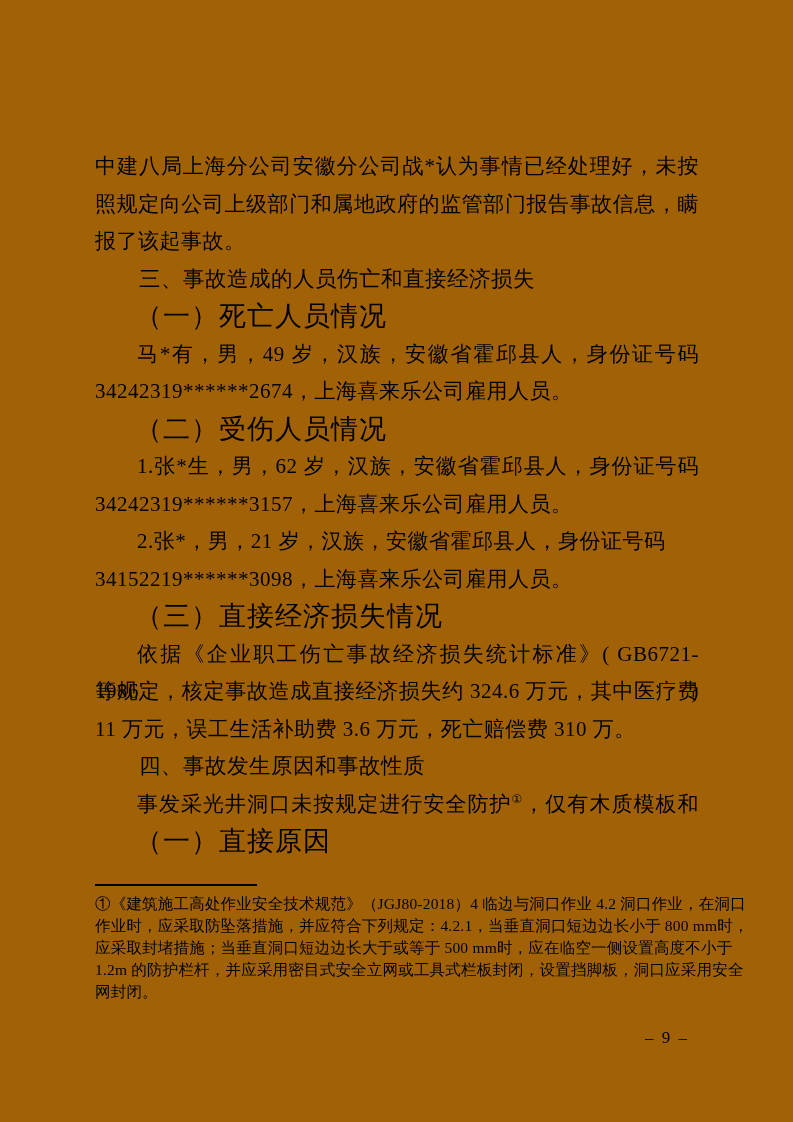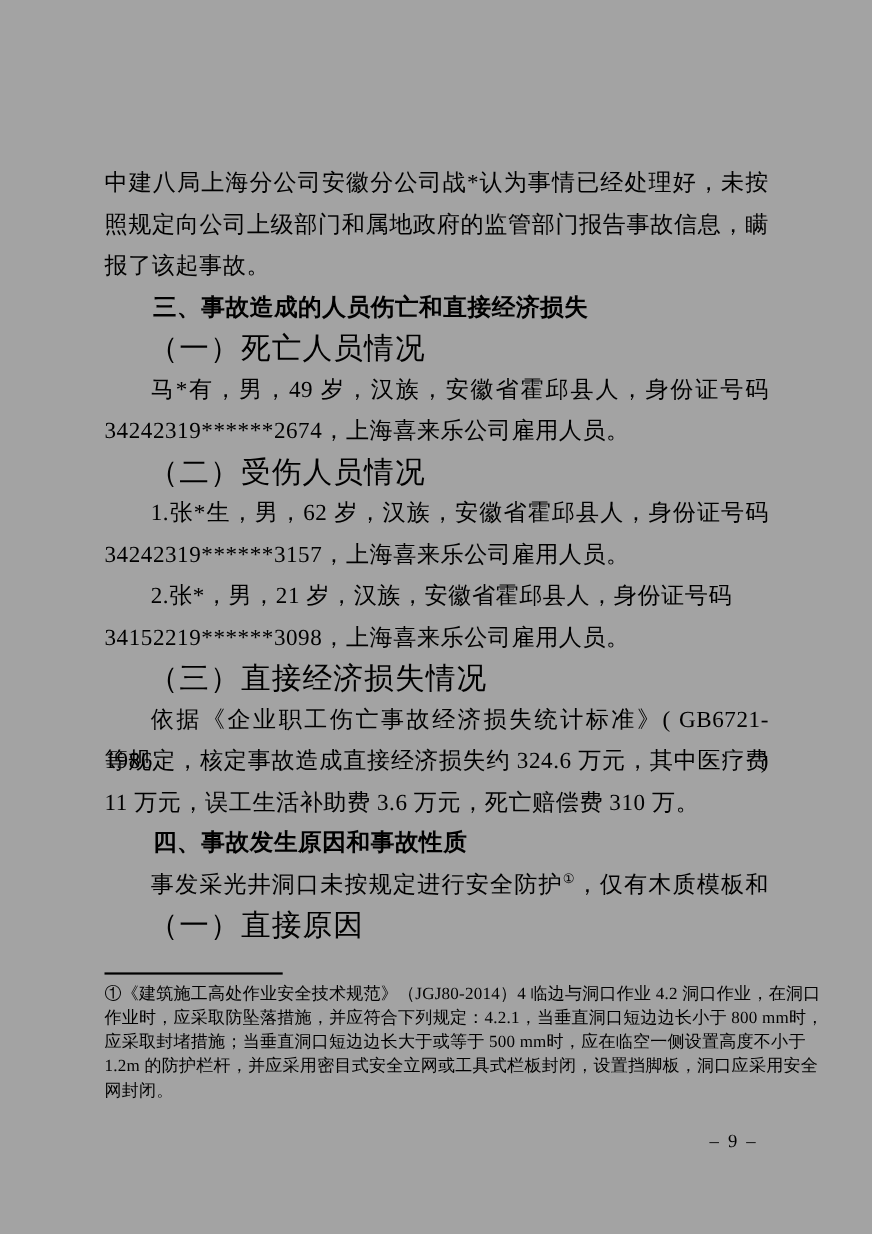--- a/index.html
+++ b/index.html
@@ -4,21 +4,21 @@
 <style>
   html, body {
     margin: 0;
     padding: 0;
     background: #ffffff;
   }
   .page {
     position: relative;
     width: 793px;
     height: 1122px;
-    background: #a3a3a3;
+    background: #a16207;
     color: #000000;
     overflow: hidden;
     font-family: "Liberation Serif", "DejaVu Serif", serif;
   }
   .doc-body {
     position: absolute;
     left: 95px;
     top: 148px;
     width: 604px;
   }
@@ -33,21 +33,21 @@
   
   .ln.full {
     white-space: normal;
     text-align: justify;
     text-align-last: justify;
     text-justify: inter-character;
   }
   .indent { text-indent: 42px; }
   .heading {
     font-family: "Liberation Sans", "DejaVu Sans", sans-serif;
-    font-weight: 700;
+    font-weight: 400;
     font-size: 21.5px;
     text-indent: 44px;
     letter-spacing: 0.5px;
   }
   .subheading {
     font-family: "Liberation Serif", "DejaVu Serif", serif;
     font-size: 27px;
     text-indent: 40px;
     letter-spacing: 1px;
   }
@@ -119,21 +119,21 @@
     <div class="ln full indent">
       <span>事发采光井洞口未按规定进行安全防护</span><sup class="fn-marker">①</sup><span>，仅有木质模板和</span>
     </div>
 
     <div class="ln subheading">（一）直接原因</div>
 
   </div>
 
   <div class="footnote">
     <hr class="footnote-divider">
-    <div class="fn-ln">①《建筑施工高处作业安全技术规范》（JGJ80-2014）4 临边与洞口作业 4.2 洞口作业，在洞口</div>
+    <div class="fn-ln">①《建筑施工高处作业安全技术规范》（JGJ80-2018）4 临边与洞口作业 4.2 洞口作业，在洞口</div>
     <div class="fn-ln">作业时，应采取防坠落措施，并应符合下列规定：4.2.1，当垂直洞口短边边长小于 800 mm时，</div>
     <div class="fn-ln">应采取封堵措施；当垂直洞口短边边长大于或等于 500 mm时，应在临空一侧设置高度不小于</div>
     <div class="fn-ln">1.2m 的防护栏杆，并应采用密目式安全立网或工具式栏板封闭，设置挡脚板，洞口应采用安全</div>
     <div class="fn-ln">网封闭。</div>
   </div>
 
   <div class="page-number">– 9 –</div>
 
 </div>
 

